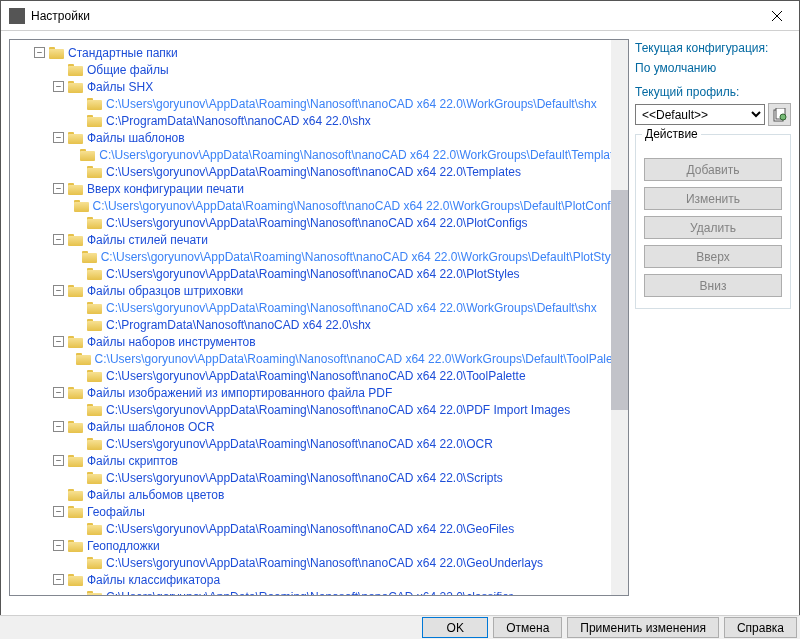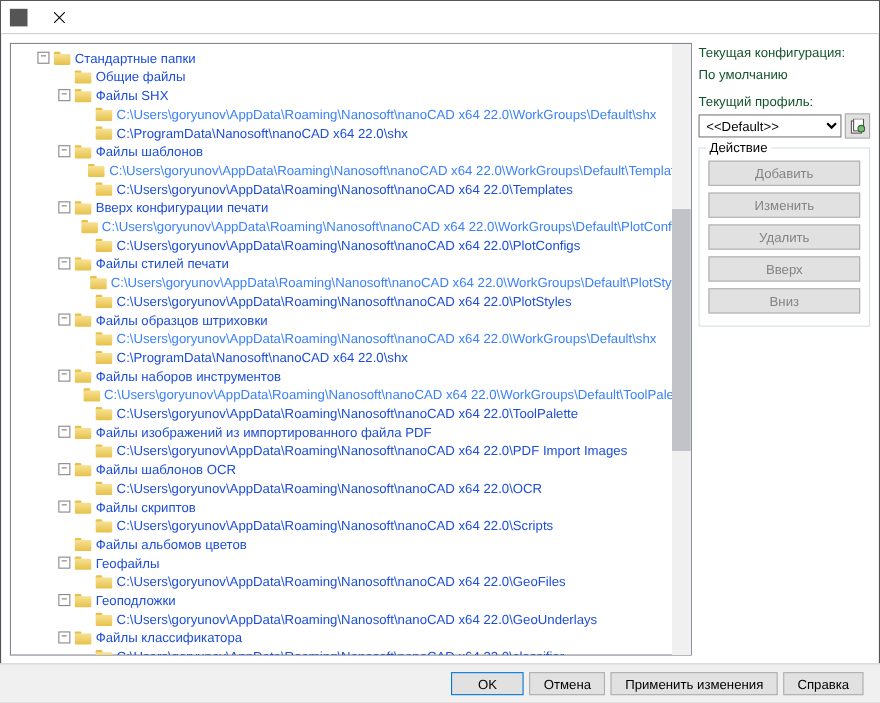--- a/index.html
+++ b/index.html
@@ -15,37 +15,38 @@
 .indent{display:inline-block}
 .toggle{width:11px;height:11px;border:1px solid #888;background:#fff;display:inline-flex;align-items:center;justify-content:center;margin-right:4px;font-size:9px;line-height:1;cursor:pointer;font-family:monospace;color:#555}
 .folder-icon{width:16px;height:13px;display:inline-block;margin-right:3px;position:relative;flex-shrink:0}
 .folder-icon::before{content:"";position:absolute;left:0;top:1px;width:6px;height:3px;background:#e6c14a;border-radius:1px 1px 0 0}
 .folder-icon::after{content:"";position:absolute;left:0;top:3px;width:15px;height:10px;background:linear-gradient(#f7e193,#e6c14a);border-radius:1px}
 .label{color:#1d4ed8}
 .label.grey{color:#3b82f6}
 .vscroll{position:absolute;right:0;top:0;width:17px;height:100%;background:#f0f0f0}
 .vscroll-thumb{position:absolute;right:0;width:17px;background:#c2c3c9}
 .right-panel{width:156px;display:flex;flex-direction:column;gap:4px}
-.rp-label{color:#14532d;margin-top:2px}
+.rp-label{color:#0369a1;margin-top:2px}
 .rp-bold{font-weight:normal}
 .select-row{display:flex;gap:3px;align-items:center}
 select{flex:1;height:21px;border:1px solid #7a7a7a;background:#fff;padding:0 2px;font-size:12px}
 .small-btn{width:23px;height:23px;border:1px solid #adadad;background:#e1e1e1;display:flex;align-items:center;justify-content:center}
-.fieldset{border:1px solid #d5dfe5;margin-top:4px;padding:8px 8px 8px 8px;position:relative}
+.fieldset{border:1px solid #d5dfe5;margin-top:4px;padding:20px 8px 8px 8px;position:relative}
 .fieldset-legend{position:absolute;top:-8px;left:6px;background:#fff;padding:0 3px}
 .action-btn{width:100%;height:23px;margin:3px 0;border:1px solid #adadad;background:#e1e1e1;color:#838383;text-align:center}
-.footer{height:36px;border-top:1px solid #d0d0d0;display:flex;justify-content:flex-end;align-items:center;padding:0 15px;gap:5px;position:absolute;bottom:0;left:0;right:0;background:#f0f0f0}
+.footer{height:24px;border-top:1px solid #d0d0d0;display:flex;justify-content:flex-end;align-items:center;padding:0 3px;gap:5px;position:absolute;bottom:0;left:0;right:0;background:#f0f0f0}
 .footer-btn{height:21px;border:1px solid #adadad;background:#e1e1e1;padding:0 12px;min-width:66px;text-align:center;display:flex;align-items:center;justify-content:center}
 .footer-btn.default{border:1px solid #0078d7}
 </style>
 </head>
 <body>
 
 <div class="titlebar">
   <div class="titlebar-icon"></div>
+  <div class="titlebar-text">Настройки</div>
   <div class="close-btn">
     <svg width="10" height="10" viewBox="0 0 10 10">
         <path d="M0 0 L10 10 M10 0 L0 10" stroke="currentColor" stroke-width="1"></path>
       </svg>
   </div>
 </div>
 
 <div class="main">
   <div class="left-panel">
     <div class="tree" id="tree">

